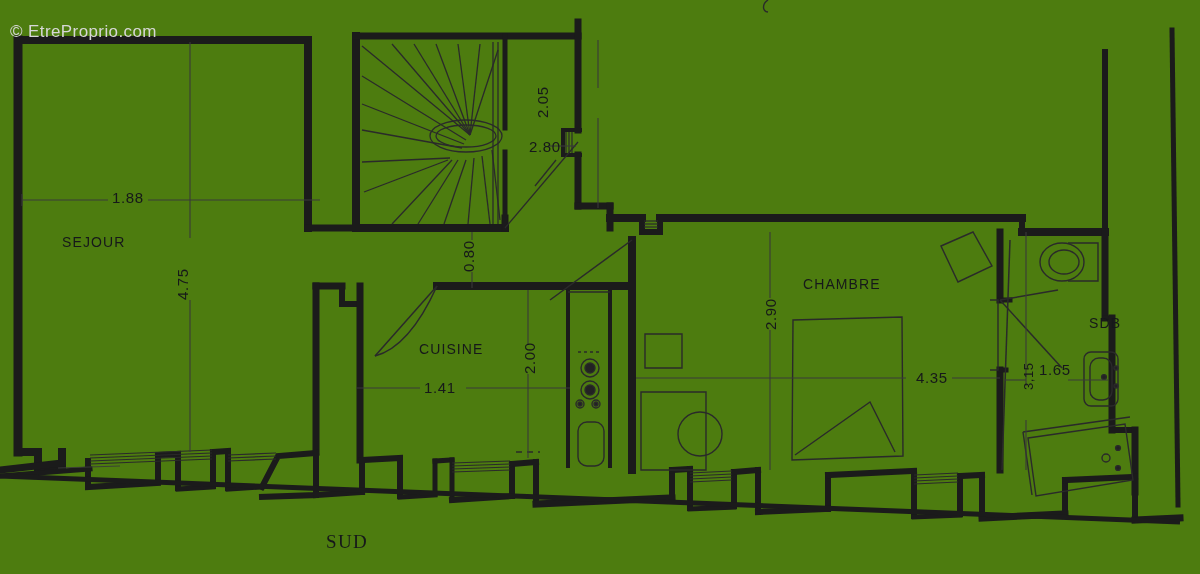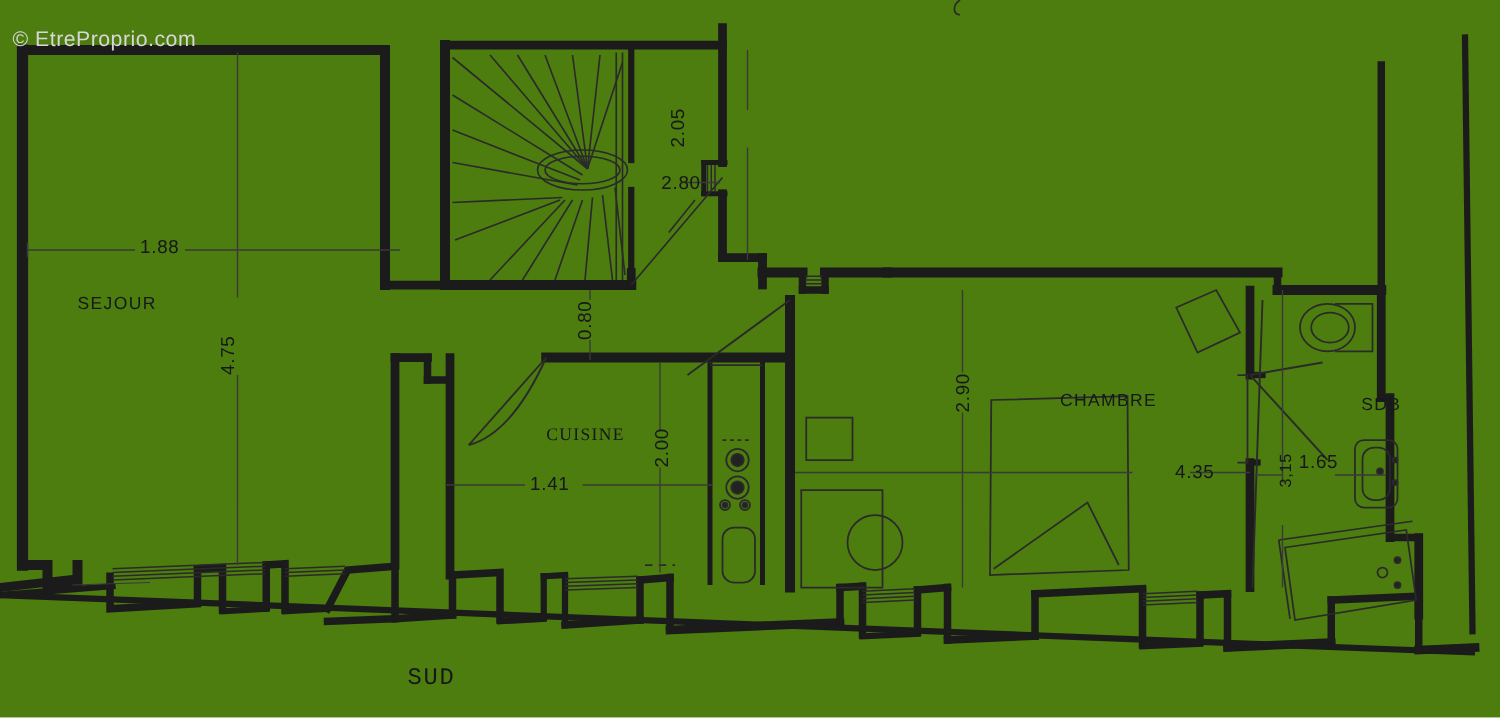--- a/index.html
+++ b/index.html
@@ -52,21 +52,21 @@
     letter-spacing: 0.6px;
     color: #16181a;
     white-space: nowrap;
   }
   .dim-label.vert {
     transform: rotate(-90deg);
     transform-origin: left top;
   }
   .compass-label {
     position: absolute;
-    font-family: Liberation Mono, monospace;
+    font-family: Liberation Serif, serif;
     font-size: 19px;
     letter-spacing: 1.4px;
     color: #16181a;
   }
   .footer-smudge {
     position: absolute;
     left: 28px;
     bottom: 1px;
     width: 180px;
     height: 8px;
@@ -355,33 +355,33 @@
     </g>
 
     <g stroke="#2a2a2a" fill="none" stroke-width="1.4">
       <path d="M768,0 C762,4 762,11 768,12"></path>
     </g>
   </svg>
 
   <div class="watermark">© EtreProprio.com</div>
 
   <div class="room-label" style="left:62px;  top:234px;">SEJOUR</div>
-  <div class="room-label" style="left:437px; top:341px;font-family:Liberation Serif, serif;">CUISINE</div>
-  <div class="room-label" style="left:848px; top:276px;margin-top:36px;">CHAMBRE</div>
+  <div class="room-label" style="left:419px; top:341px;">CUISINE</div>
+  <div class="room-label" style="left:803px; top:276px;">CHAMBRE</div>
   <div class="room-label" style="left:1089px;top:315px;">SDB</div>
 
   <div class="dim-label" style="left:112px; top:189px;">1.88</div>
   <div class="dim-label vert" style="left:174px; top:300px;">4.75</div>
   <div class="dim-label vert" style="left:534px; top:118px;">2.05</div>
   <div class="dim-label" style="left:505px; top:138px;margin-left:24px;">2.80</div>
   <div class="dim-label vert" style="left:460px; top:272px;">0.80</div>
   <div class="dim-label" style="left:424px; top:379px;">1.41</div>
   <div class="dim-label vert" style="left:521px; top:374px;">2.00</div>
   <div class="dim-label vert" style="left:762px; top:330px;">2.90</div>
-  <div class="dim-label" style="left:916px; top:369px;margin-left:24px;">4.35</div>
+  <div class="dim-label" style="left:916px; top:369px;">4.35</div>
   <div class="dim-label" style="left:1039px;top:361px;">1.65</div>
   <div class="dim-label vert" style="left:1021px;top:390px; font-size:13px;">3,15</div>
 
   <div class="compass-label" style="left:326px; top:531px;">SUD</div>
 
   <div class="footer-smudge">
     
   </div>
 
 </div>

